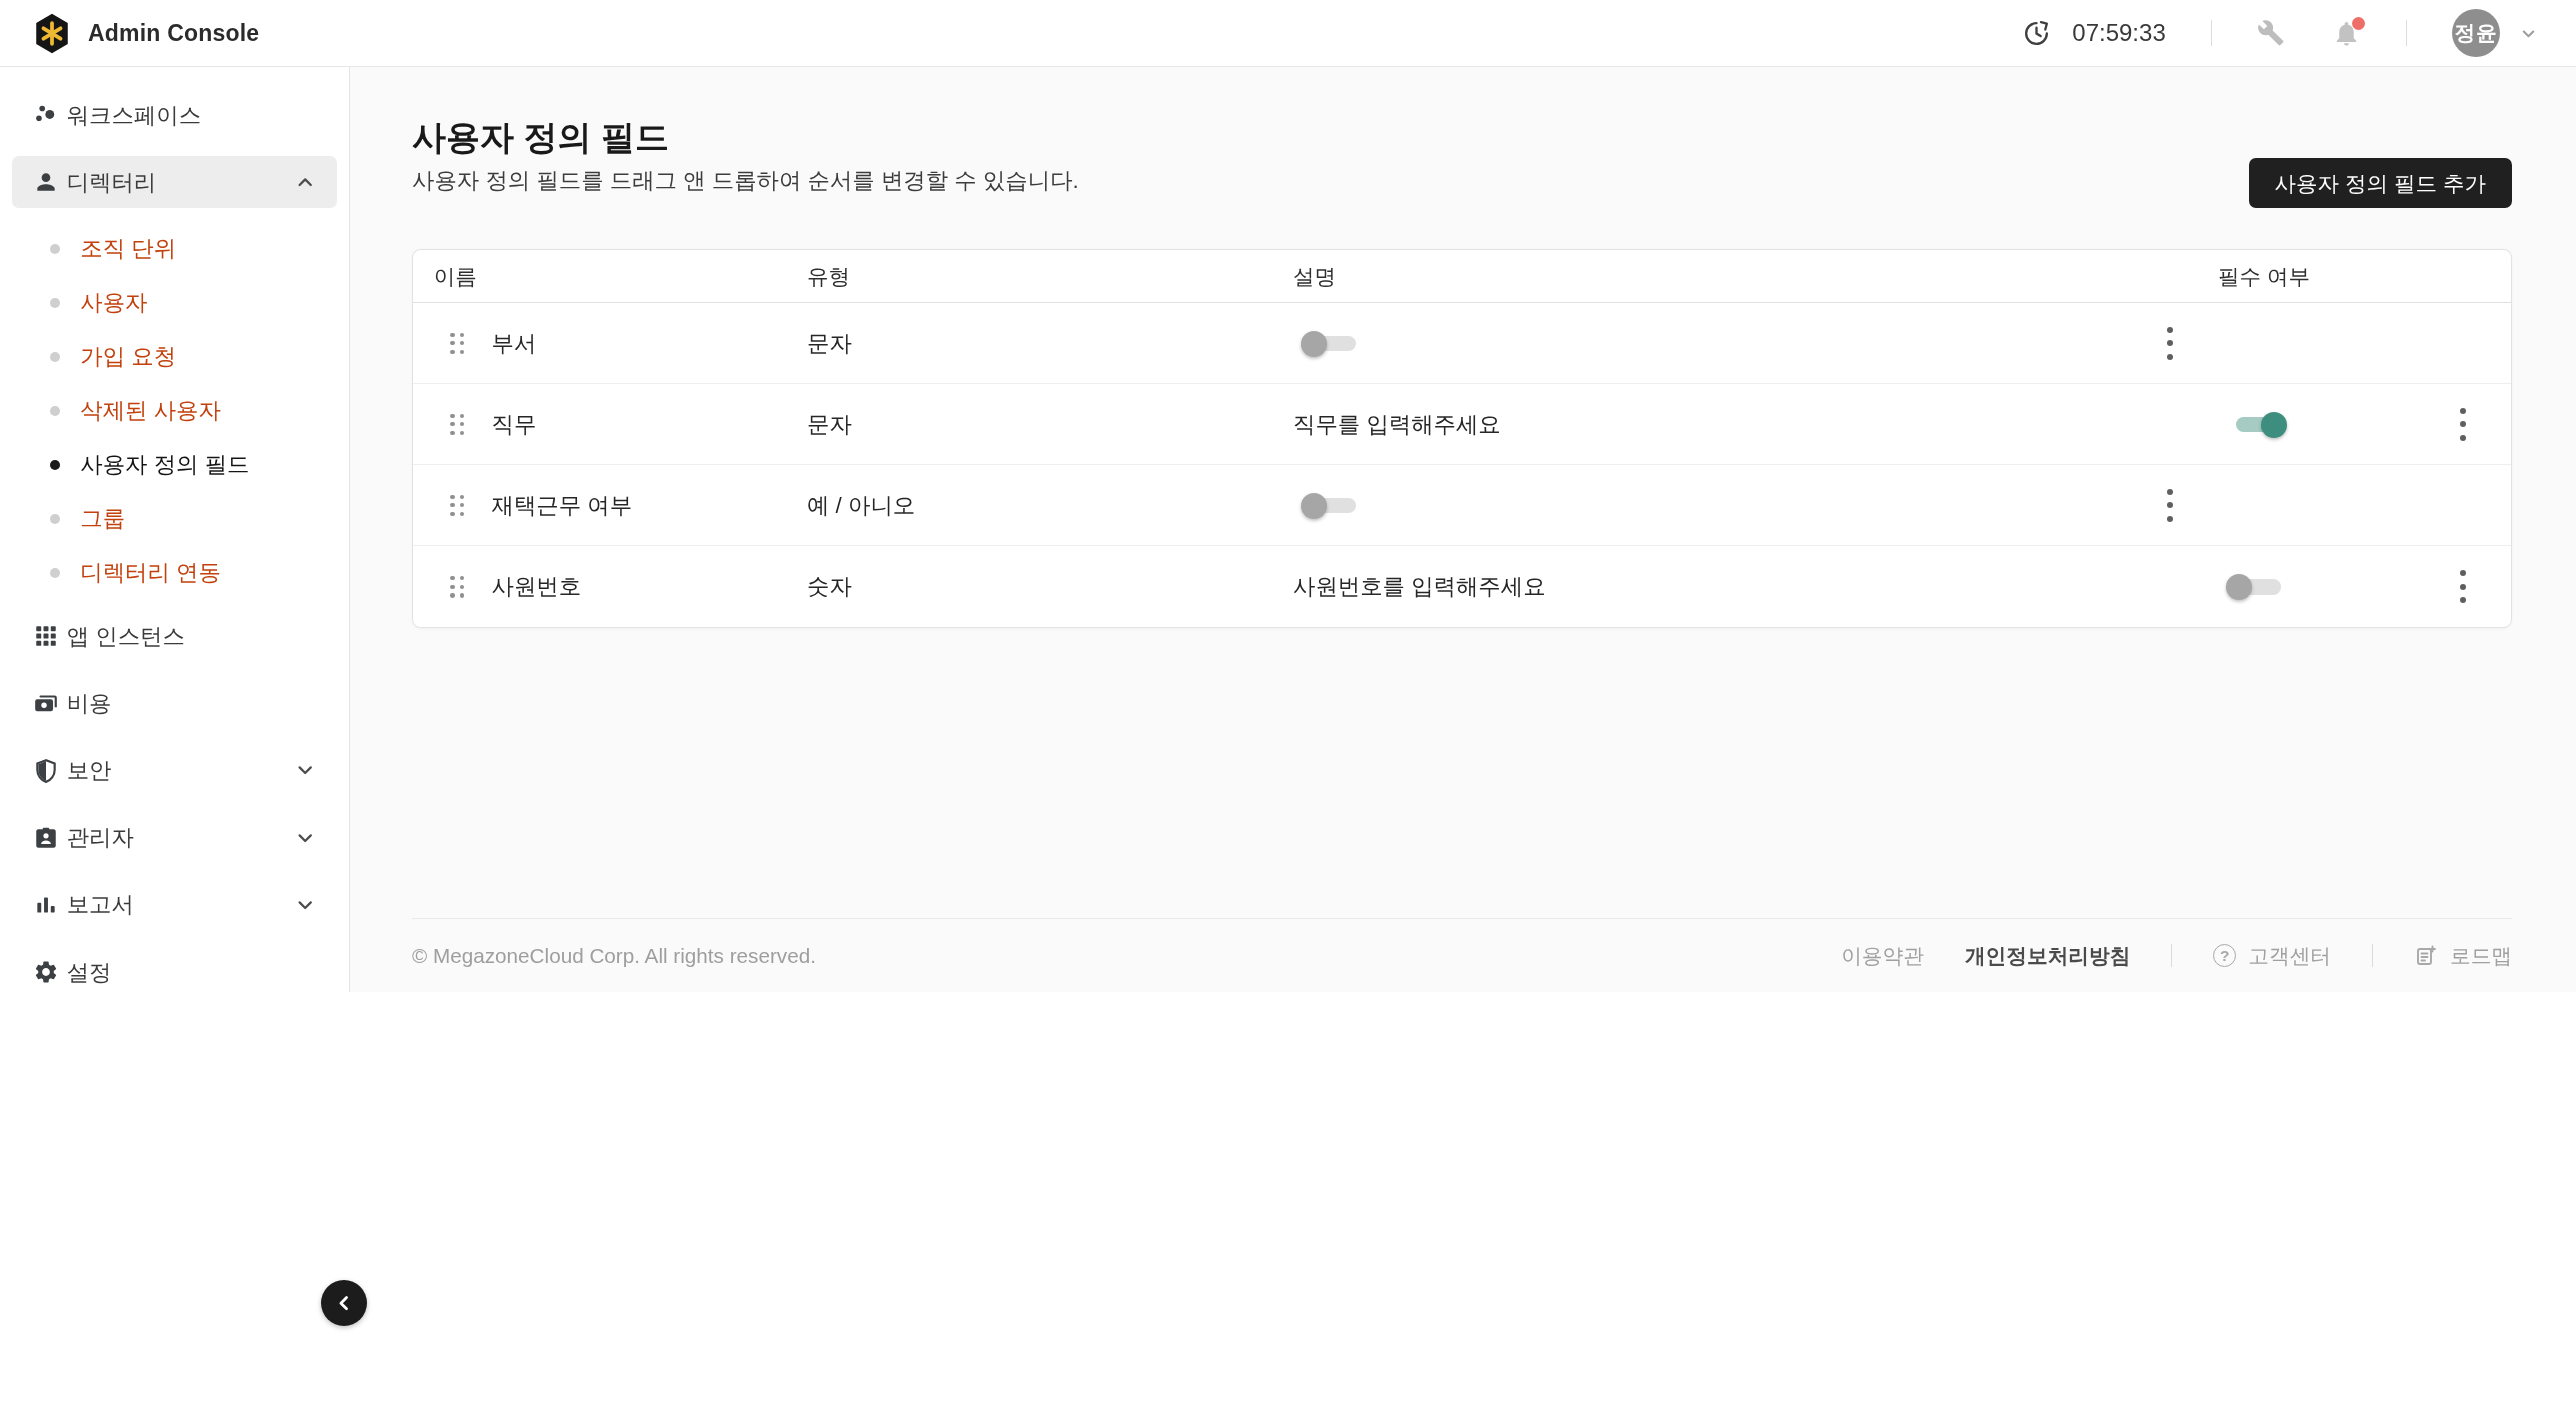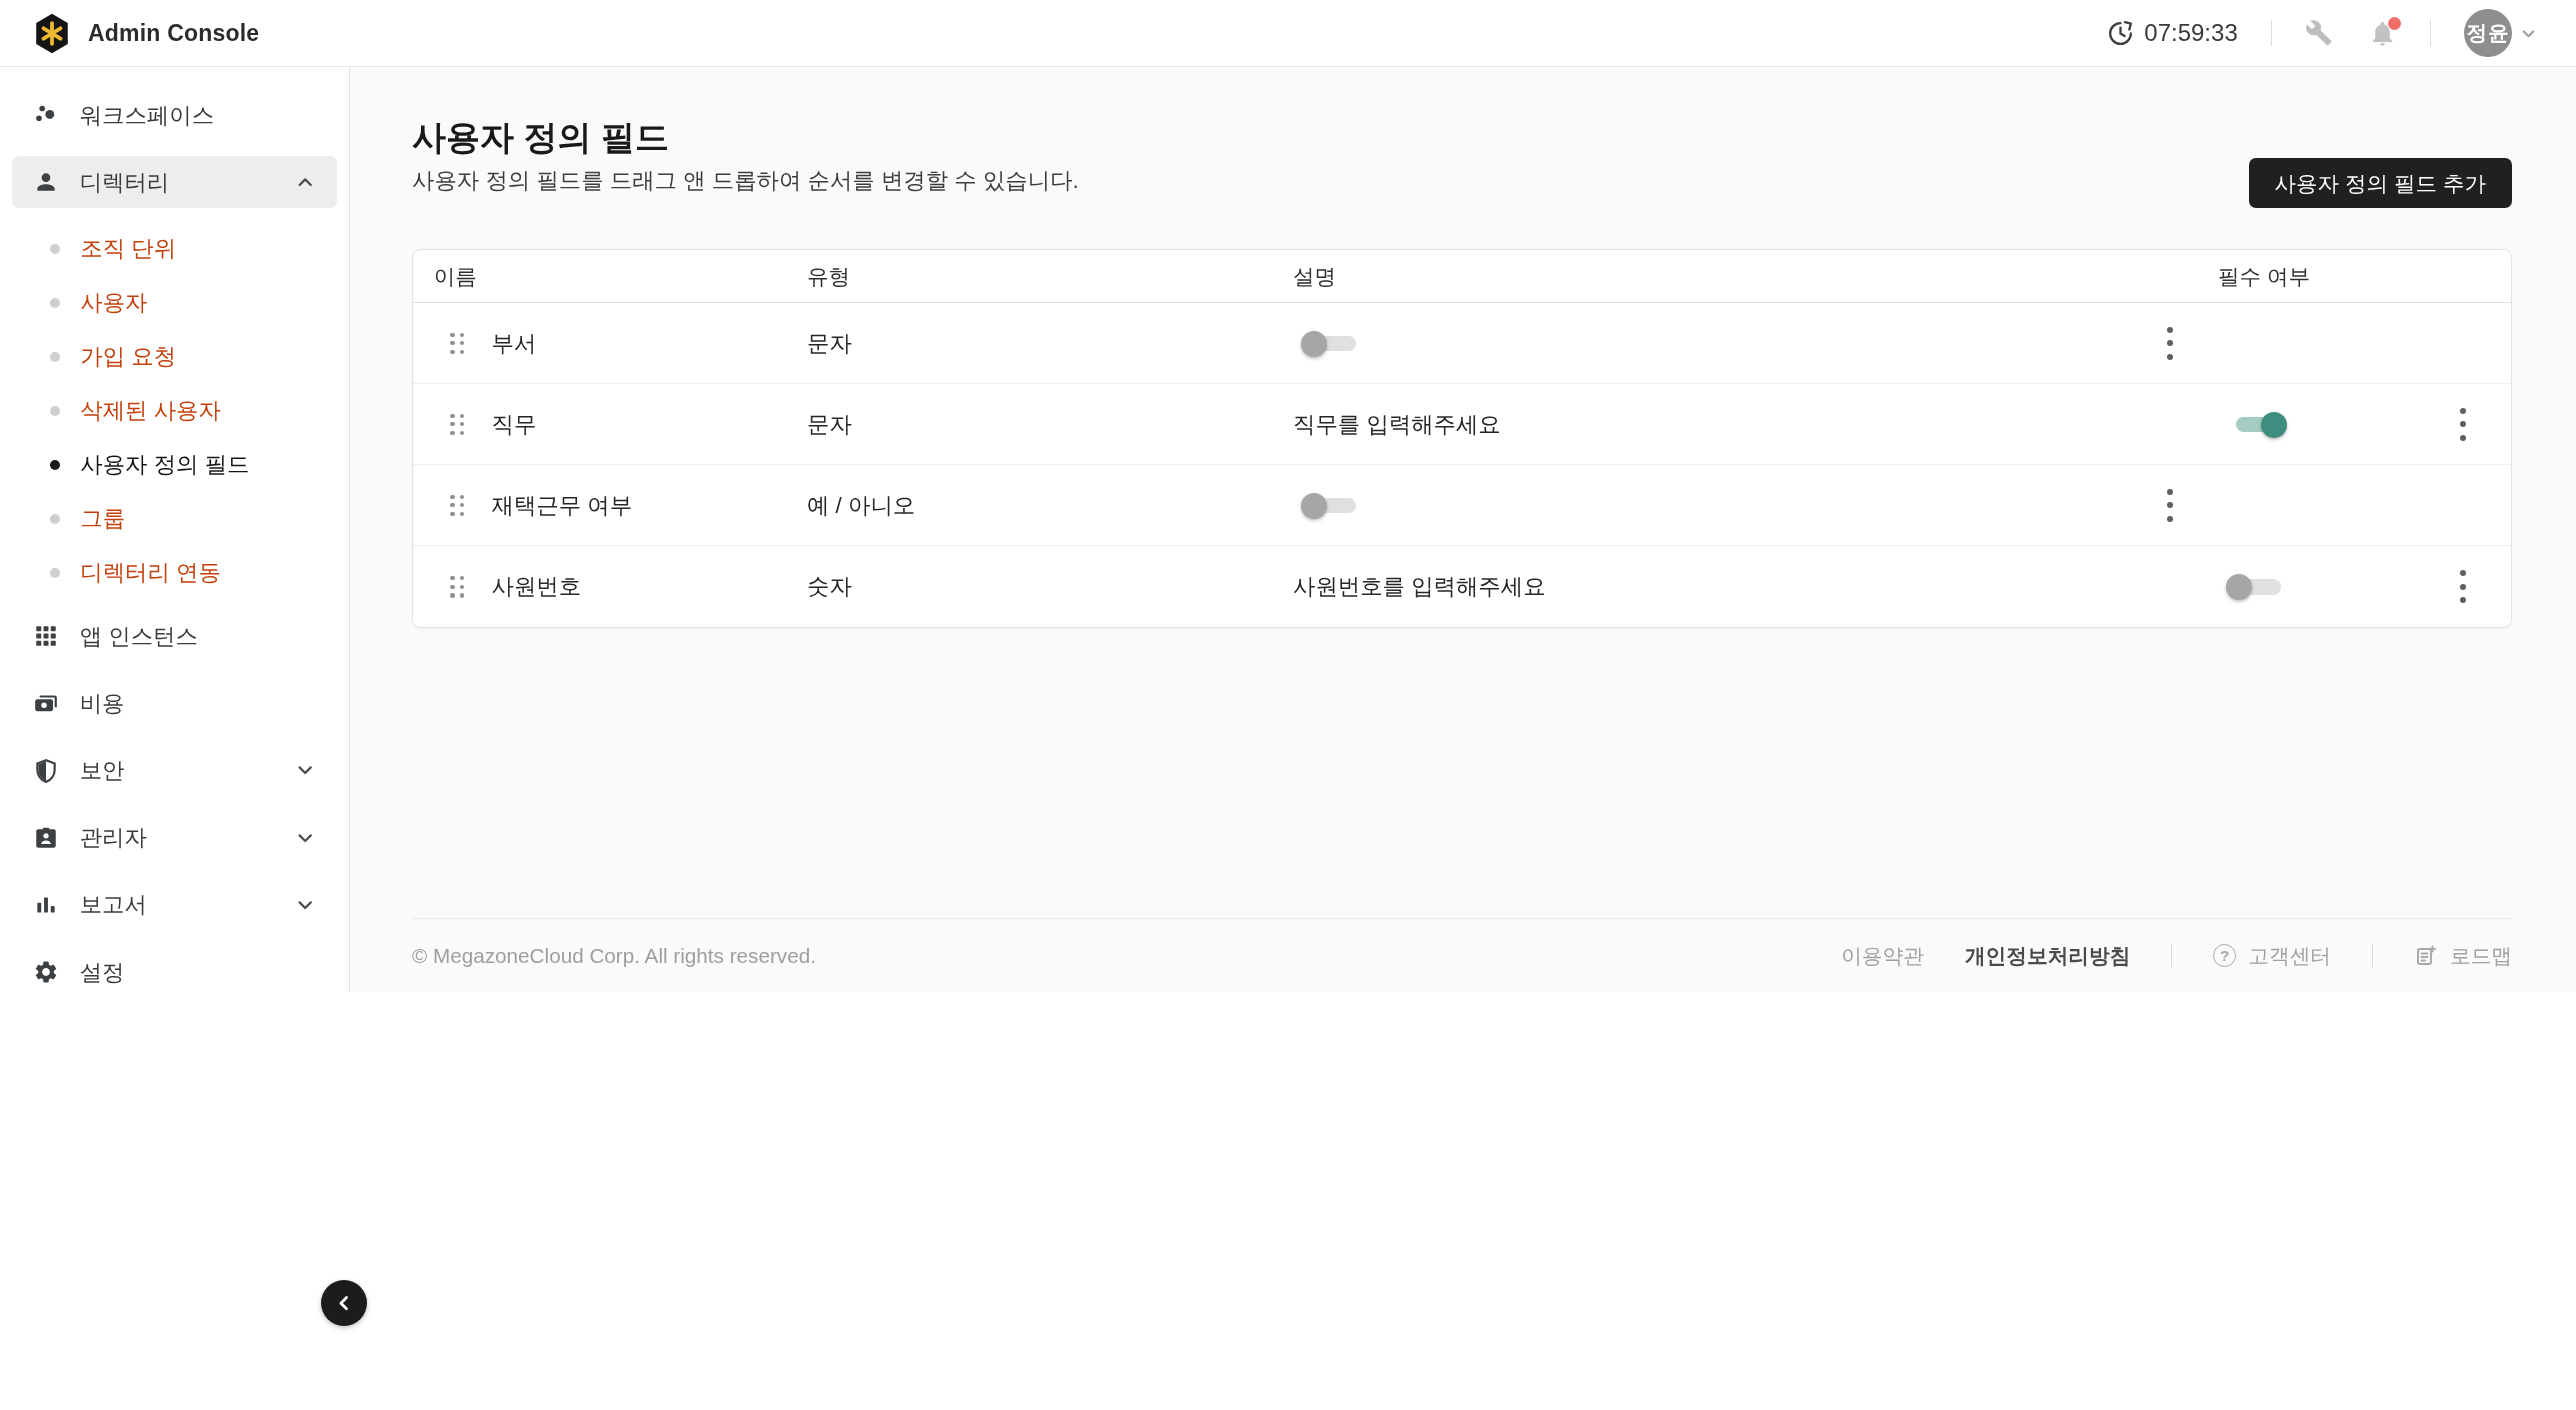--- a/index.html
+++ b/index.html
@@ -14,21 +14,21 @@
 
   
   .topbar {
     height: 67px; flex: none; background: #fff;
     border-bottom: 0.9px solid #e7e7e7;
     display: flex; align-items: center;
     padding: 0 38px 0 33px;
   }
   .brand { display: flex; align-items: center; gap: 17px; }
   .brand-title { font-size: 23px; font-weight: bold; color: #2b2b2b; letter-spacing: 0.2px; }
-  .tb-right { margin-left: auto; display: flex; align-items: center; }
+  .tb-right { margin-left: auto; display: flex; align-items: center; gap: 12px; }
   .tb-time { font-size: 24px; color: #3a3a3a; margin-left: 8.6px; }
   .tb-div { width: 0.9px; height: 26px; background: #dcdcdc; margin: 0 33px; }
   .icon-btn { display: inline-flex; align-items: center; justify-content: center; cursor: pointer; }
   .bell-wrap { position: relative; margin-left: 36px; }
   .bell-dot {
     position: absolute; top: -1.7px; right: -3.4px;
     width: 13px; height: 13px; border-radius: 50%; background: #ee6f6a;
   }
   .avatar {
     width: 48px; height: 48px; border-radius: 50%; background: #8e8e8e;
@@ -42,21 +42,21 @@
   .body { flex: 1; display: flex; min-height: 0; position: relative; }
 
   
   .sidebar {
     width: 350px; flex: none; background: #fff;
     border-right: 0.9px solid #e3e3e3; padding-top: 17px;
   }
   .nav-item { height: 62px; padding: 0 12px; }
   .ni {
     height: 52px; margin-top: 5.2px; border-radius: 6.9px;
-    display: flex; align-items: center; padding: 0 20.7px; gap: 21px; cursor: pointer; text-align: right;
+    display: flex; align-items: center; padding: 0 20.7px; gap: 8px; cursor: pointer; text-align: right;
   }
   .nav-item.selected .ni { background: #ededed; }
   .nlabel { font-size: 22.4px; color: #3a3a3a; font-weight: 500; }
   .nicon { width: 26px; height: 26px; flex: none; display: inline-flex; }
   .nav-chevron { margin-left: auto; display: inline-flex; }
   .subnav { list-style: none; padding: 3.4px 0 5.2px; }
   .sub-item {
     height: 54px; display: flex; align-items: center;
     padding-left: 50px; cursor: pointer;
   }

